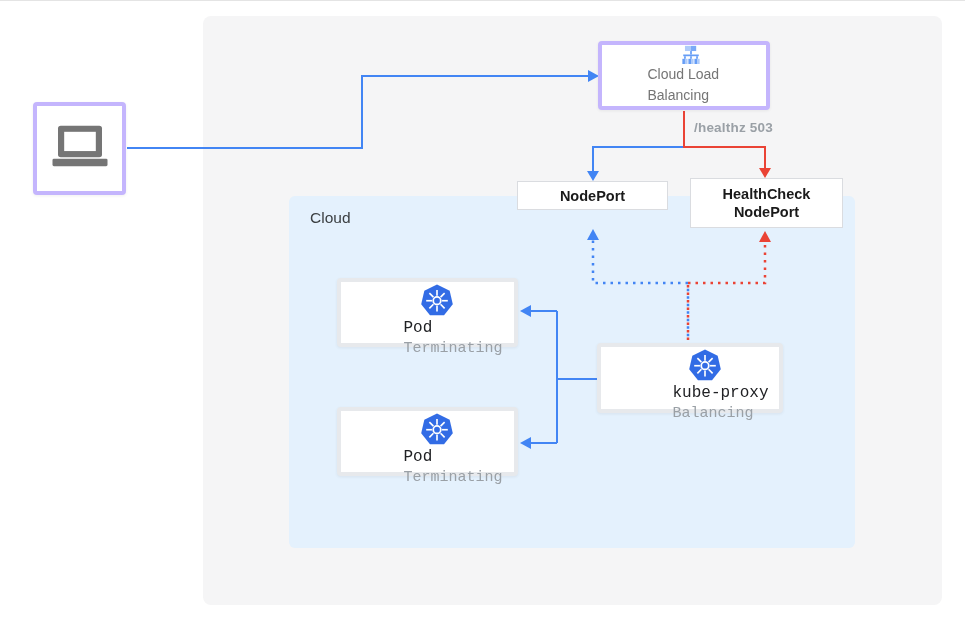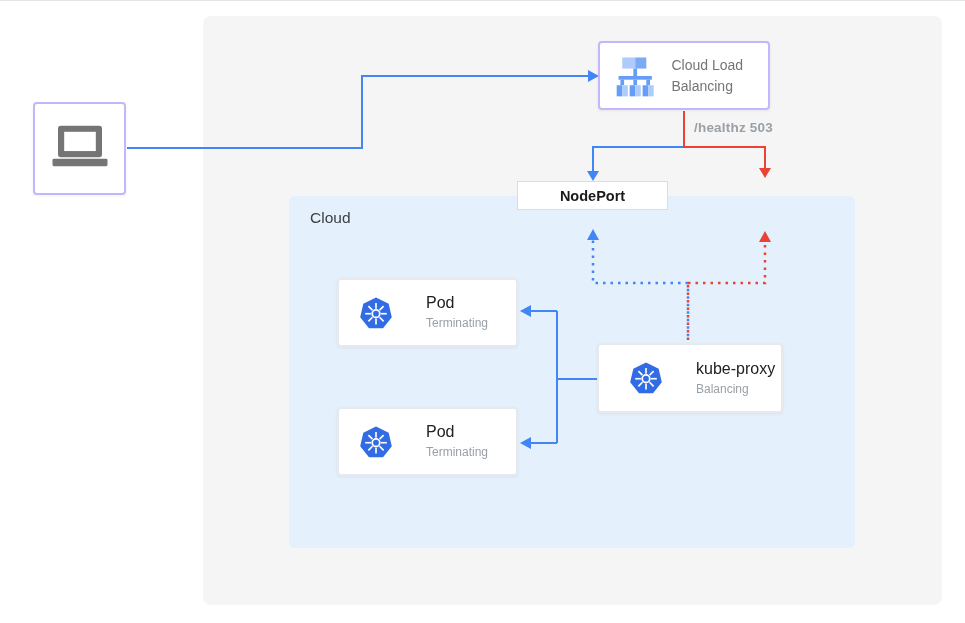--- a/index.html
+++ b/index.html
@@ -49,25 +49,26 @@
   .l-blue { stroke: var(--blue, #4285f4); stroke-width: 2; fill: none; }
   .l-red  { stroke: var(--red, #ea4335);  stroke-width: 2; fill: none; }
   .f-blue { fill: var(--blue, #4285f4); stroke: none; }
   .f-red  { fill: var(--red, #ea4335);  stroke: none; }
   .dotted { stroke-width: 2.5; stroke-dasharray: 2.5 5; }
   .dot-offset { stroke-dashoffset: 3.75; }
 
   .card {
     position: absolute;
     background: #ffffff;
-    border: 2px solid #c4b5fd;
+    border: 4px solid #c4b5fd;
     border-radius: 4px;
     box-shadow: 0 1px 3px rgba(60,64,67,0.08);
     display: flex;
     align-items: center;
+    flex-direction: column;
   }
   .laptop {
     left: 33px; top: 102px;
     width: 93px; height: 93px;
     justify-content: center;
   }
   .clb {
     left: 598px; top: 41px;
     width: 172px; height: 69px;
     padding-left: 13px;
@@ -109,28 +110,28 @@
   }
   .pod1 { left: 337px; top: 278px; }
   .pod2 { left: 337px; top: 407px; }
   .kproxy {
     left: 597px; top: 343px;
     width: 186px; height: 70px;
     border-color: #e7e9ec;
     padding-left: 29px;
   }
   .k8s-icon { width: 36px; height: 36px; flex: none; }
-  .card-text { margin-left: 32px; }
+  .card-text { margin-left: 32px; font-family: Liberation Mono, monospace; }
   .card-title {
     font-size: 16px;
     color: var(--text-dark, #202124);
     line-height: 21px;
   }
   .card-sub {
-    font-size: 12px;
+    font-size: 15px;
     color: var(--text-muted, #9aa0a6);
     line-height: 20px;
   }
   .hidden-defs { position: absolute; width: 0; height: 0; overflow: hidden; }
 </style>
 </head>
 <body>
 
 <svg class="hidden-defs" aria-hidden="true">
   <defs>
@@ -210,20 +211,23 @@
     </svg>
     <div class="clb-text">Cloud Load Balancing</div>
   </div>
 
   <div class="healthz">/healthz 503</div>
 
   <div class="port-box nodeport">
     <span>NodePort</span>
   </div>
 
+  <div class="port-box hc-nodeport">
+    <span>HealthCheck NodePort</span>
+  </div>
 
   <div class="card pod pod1">
     <svg class="k8s-icon">
         <use href="#k8s-logo"></use>
       </svg>
     <div class="card-text">
       <div class="card-title">Pod</div>
       <div class="card-sub">Terminating</div>
     </div>
   </div>

